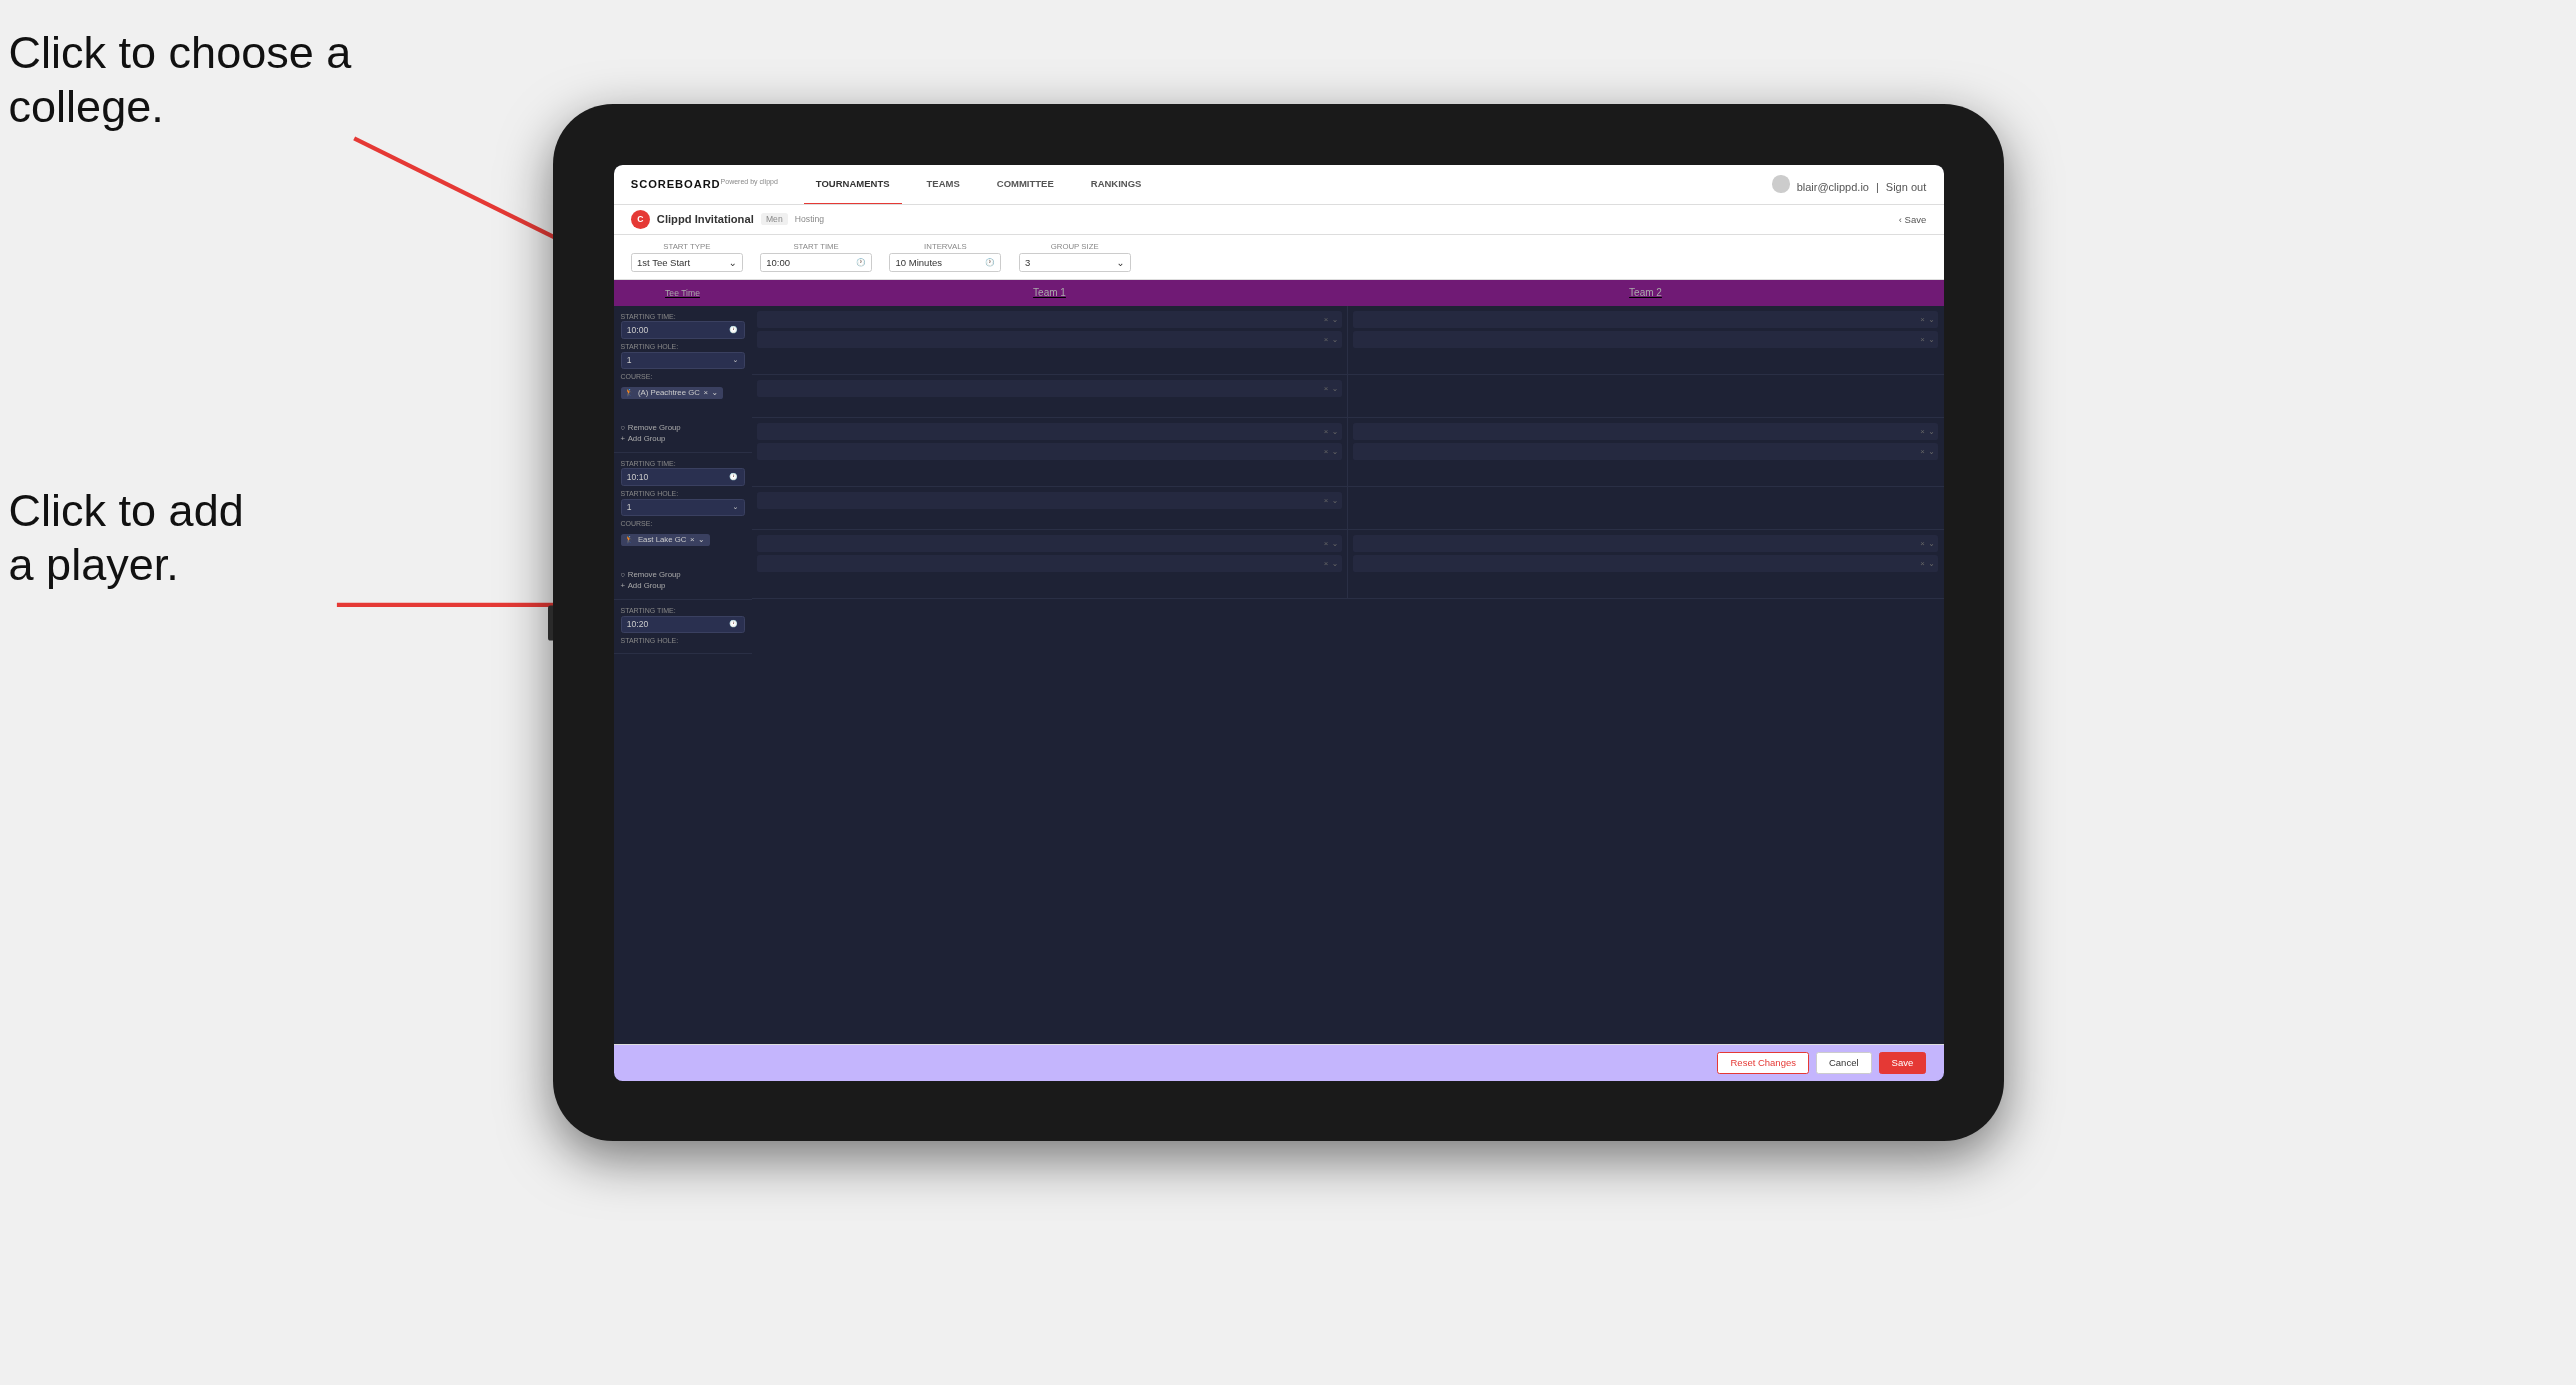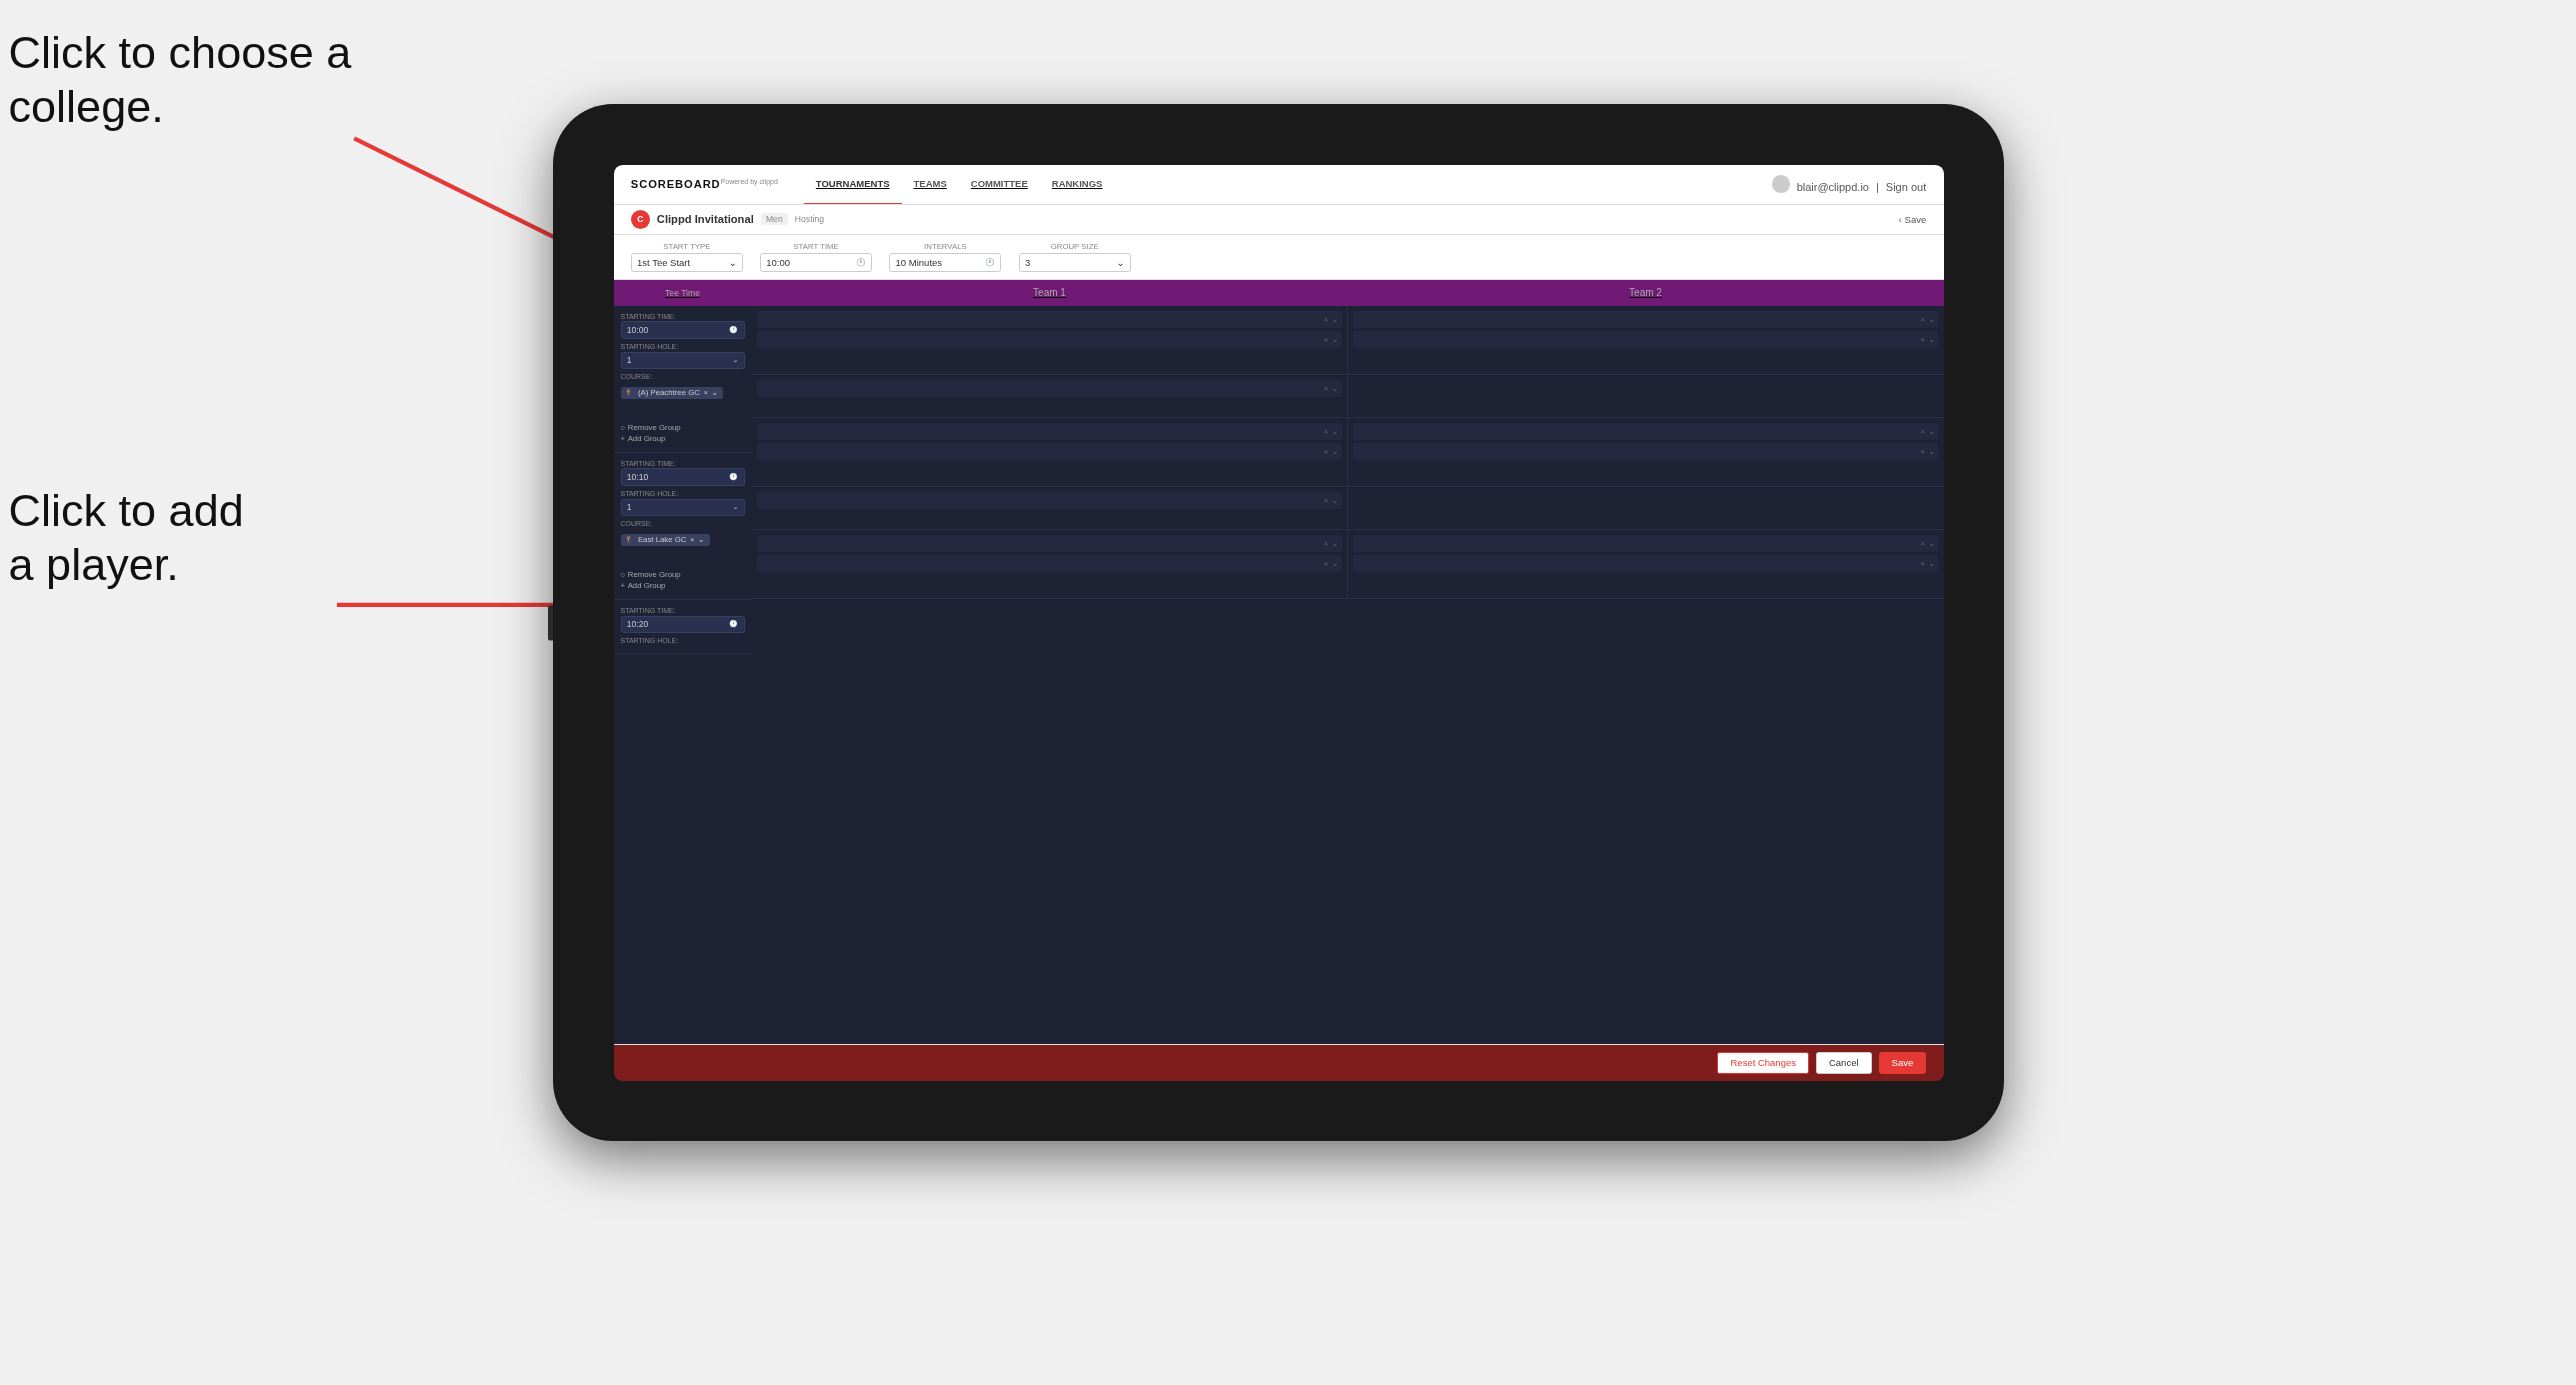--- a/index.html
+++ b/index.html
@@ -76,23 +76,22 @@
       color: #111;
     }
 
     .nav-logo-sub {
       font-size: 7px;
       color: #888;
     }
 
     .nav-links {
       display: flex;
-      gap: 0;
+      gap: 13px;
       flex: 1;
-      text-decoration: underline;
     }
 
     .nav-link {
       font-size: 9.5px;
       color: #555;
       padding: 0 12px;
       height: 40px;
       display: flex;
       align-items: center;
       cursor: pointer;
@@ -337,21 +336,21 @@
     }
 
     .slot-icon {
       font-size: 7.8px;
       color: #666;
       cursor: pointer;
     }
 
     
     .footer {
-      background: #7f1d1d;
+      background: #c4b5fd;
       padding: 7px 17.3px;
       display: flex;
       justify-content: flex-end;
       gap: 7px;
       border-top: 0.9px solid #ddd;
       flex-shrink: 0;
     }
 
     .btn {
       padding: 4.3px 12px;

